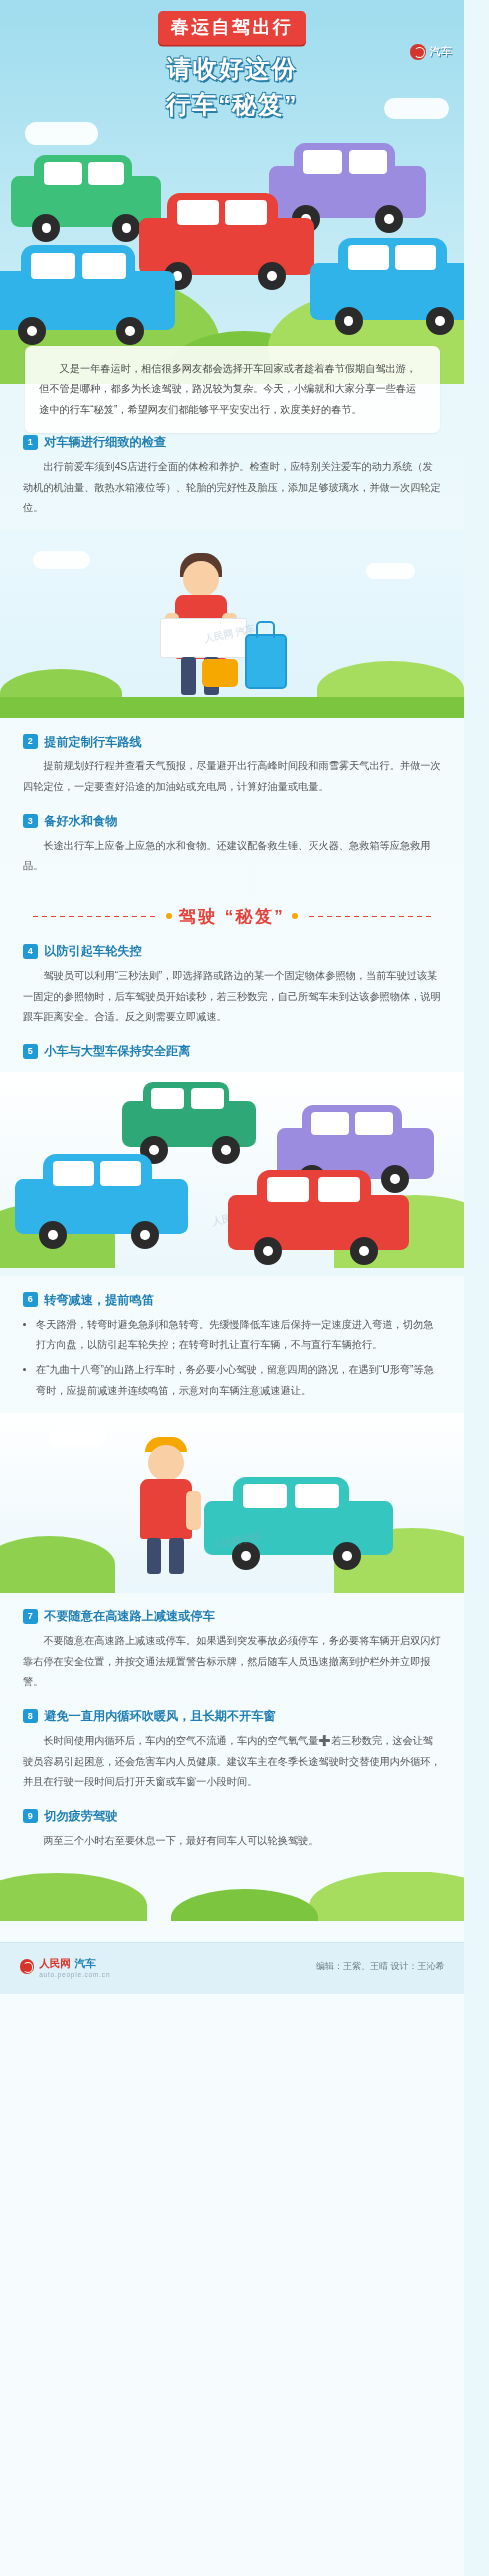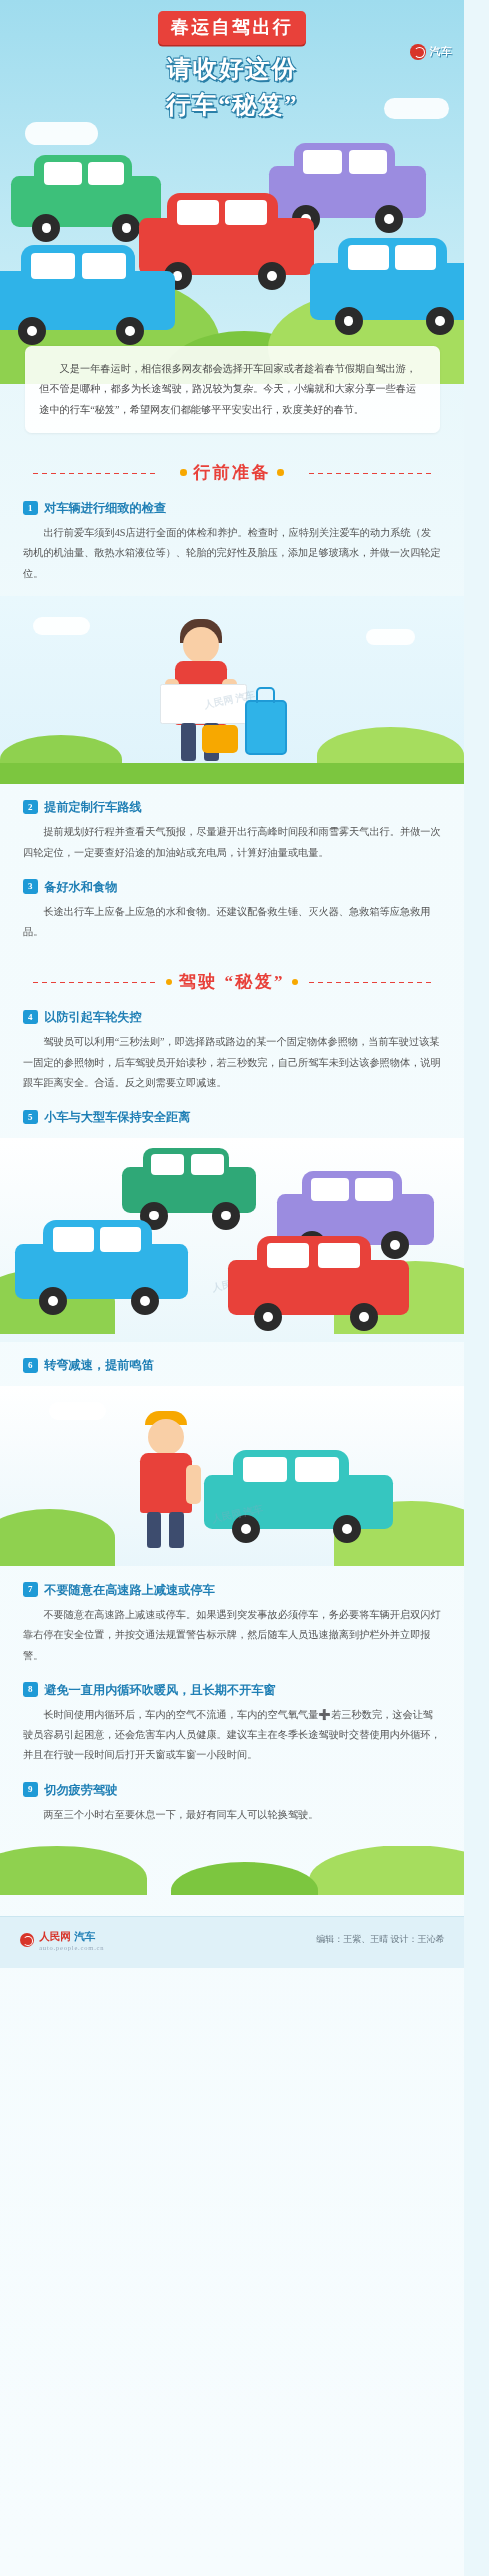--- a/index.html
+++ b/index.html
@@ -9,21 +9,20 @@
     font-family:"Liberation Sans","DejaVu Sans",sans-serif;
     color:#333;
     -webkit-font-smoothing:antialiased;
   }
   .page{
     position:relative;
     width:464px;
     min-height:2576px;
     background:linear-gradient(#cfeef7 0px,#e8f7fb 343px,#f3fbfd 734px,#f6fcfe 100%);
     overflow:hidden;
-    font-family:Liberation Serif, serif;
   }
 
   
   .hero{
     position:relative;
     height:384px;
     background:#bfe9f5;
     overflow:hidden;
   }
   .hero .sky{
@@ -273,25 +272,20 @@
       <div class="body" style="left:28px;top:0;width:109px;height:38px;background:#2fb3e8;border-radius:13px 13px 0 0;"></div>
       <div class="win" style="left:38px;top:7.3px;width:41px;height:25px;"></div>
       <div class="win" style="left:85px;top:7.3px;width:41px;height:25px;"></div>
       <div class="wheel" style="left:24.5px;top:69px;"></div>
       <div class="wheel" style="left:116px;top:69px;"></div>
     </div>
   </div>
 
   <div class="intro">又是一年春运时，相信很多网友都会选择开车回家或者趁着春节假期自驾出游，但不管是哪种，都多为长途驾驶，路况较为复杂。今天，小编就和大家分享一些春运途中的行车“秘笈”，希望网友们都能够平平安安出行，欢度美好的春节。</div>
 
-  <div class="sec-head">
-    <span class="line l"></span>
-    <span class="t">行前准备</span>
-    <span class="line r"></span>
-  </div>
 
   <div class="item">
     <div class="item-head">
       <span class="num">1</span>
       <span class="item-title">对车辆进行细致的检查</span>
     </div>
     <div class="item-body">出行前爱车须到4S店进行全面的体检和养护。检查时，应特别关注爱车的动力系统（发动机的机油量、散热水箱液位等）、轮胎的完好性及胎压，添加足够玻璃水，并做一次四轮定位。</div>
   </div>
 
   <div class="illus i-traveler">
@@ -396,20 +390,24 @@
     </div>
 
     <div class="wm" style="left:212px;top:139px;">人民网 汽车</div>
   </div>
 
   <div class="item">
     <div class="item-head">
       <span class="num">6</span>
       <span class="item-title">转弯减速，提前鸣笛</span>
     </div>
+    <ul class="bullets">
+      <li>冬天路滑，转弯时避免急刹和急转弯。先缓慢降低车速后保持一定速度进入弯道，切勿急打方向盘，以防引起车轮失控；在转弯时扎让直行车辆，不与直行车辆抢行。</li>
+      <li>在“九曲十八弯”的山路上行车时，务必要小心驾驶，留意四周的路况，在遇到“U形弯”等急弯时，应提前减速并连续鸣笛，示意对向车辆注意减速避让。</li>
+    </ul>
   </div>
 
 
   <div class="illus i-fuel">
     <div class="cloud" style="left:49px;top:16.3px;width:57px;height:18px;"></div>
     <div class="bush" style="left:-16.3px;bottom:0;width:131px;height:57px;background:#8fd14f;"></div>
     <div class="bush" style="right:-24.5px;bottom:0;width:155px;height:65px;background:#a6dd5e;"></div>
 
     <div class="person" style="left:122px;top:19.6px;width:90px;height:147px;">
       <div class="p-hair" style="left:23px;top:4.9px;width:42px;height:14.7px;background:#f7a800;border-radius:21px 21px 0 0;"></div>

